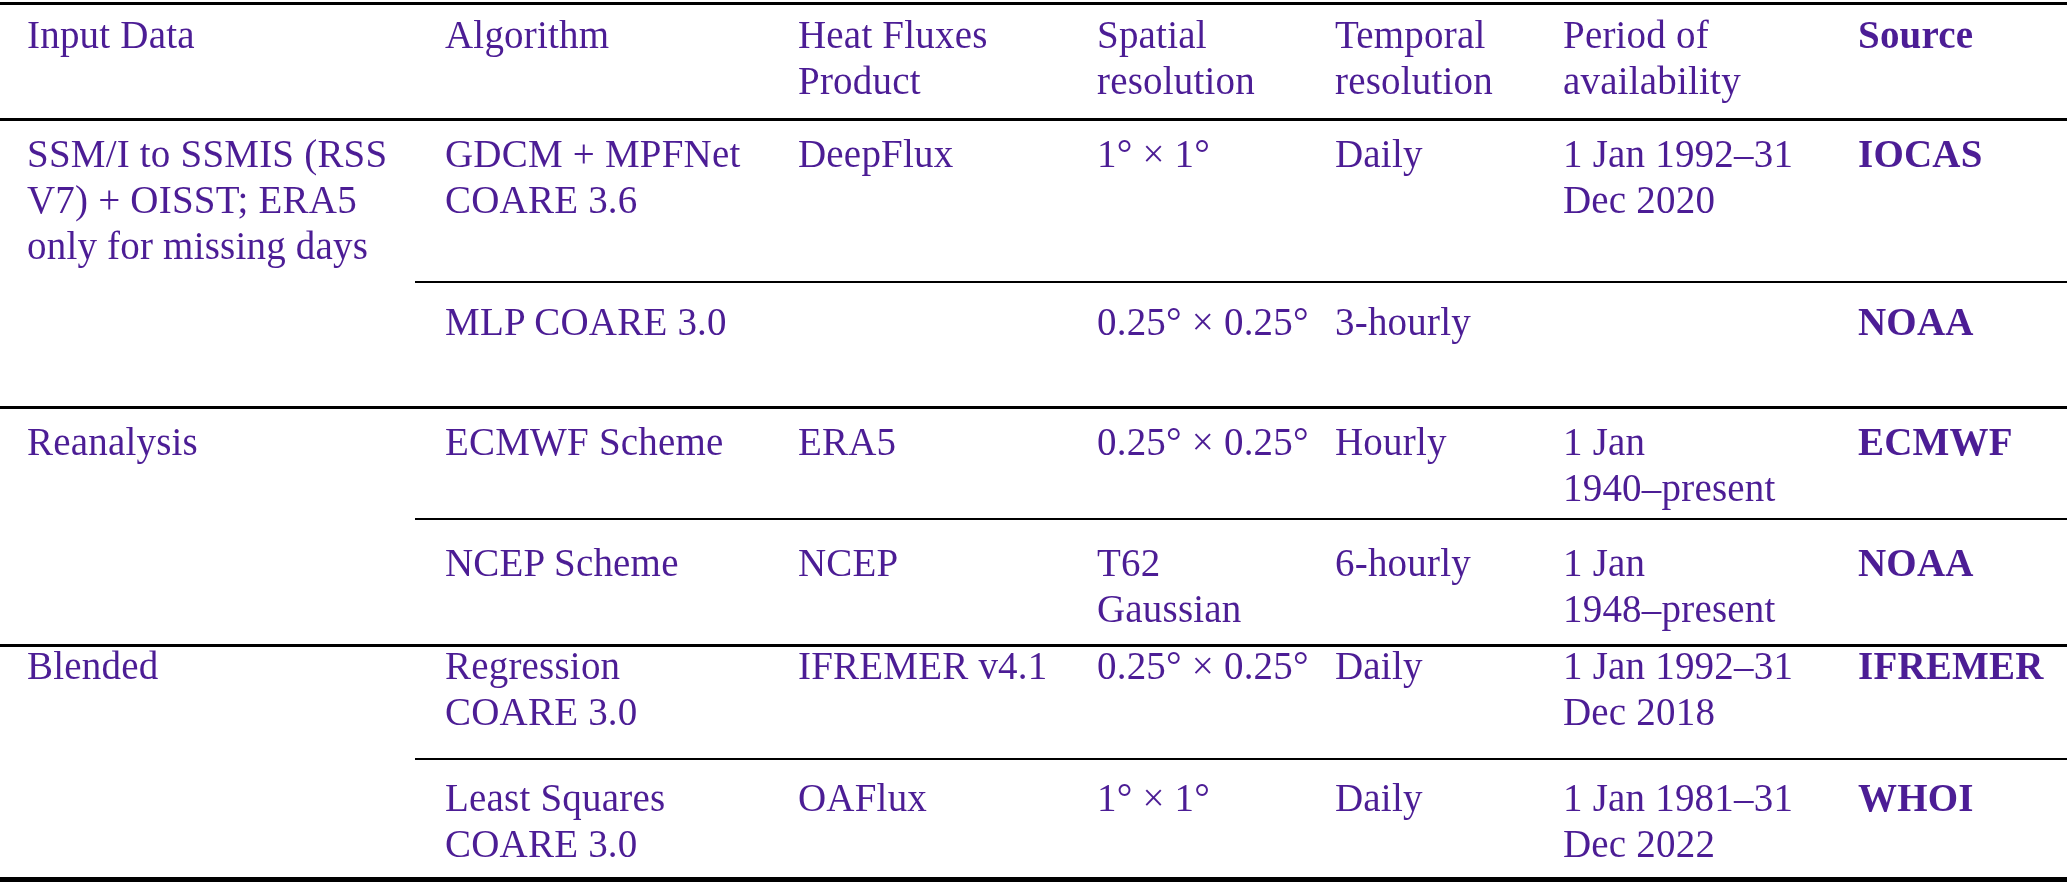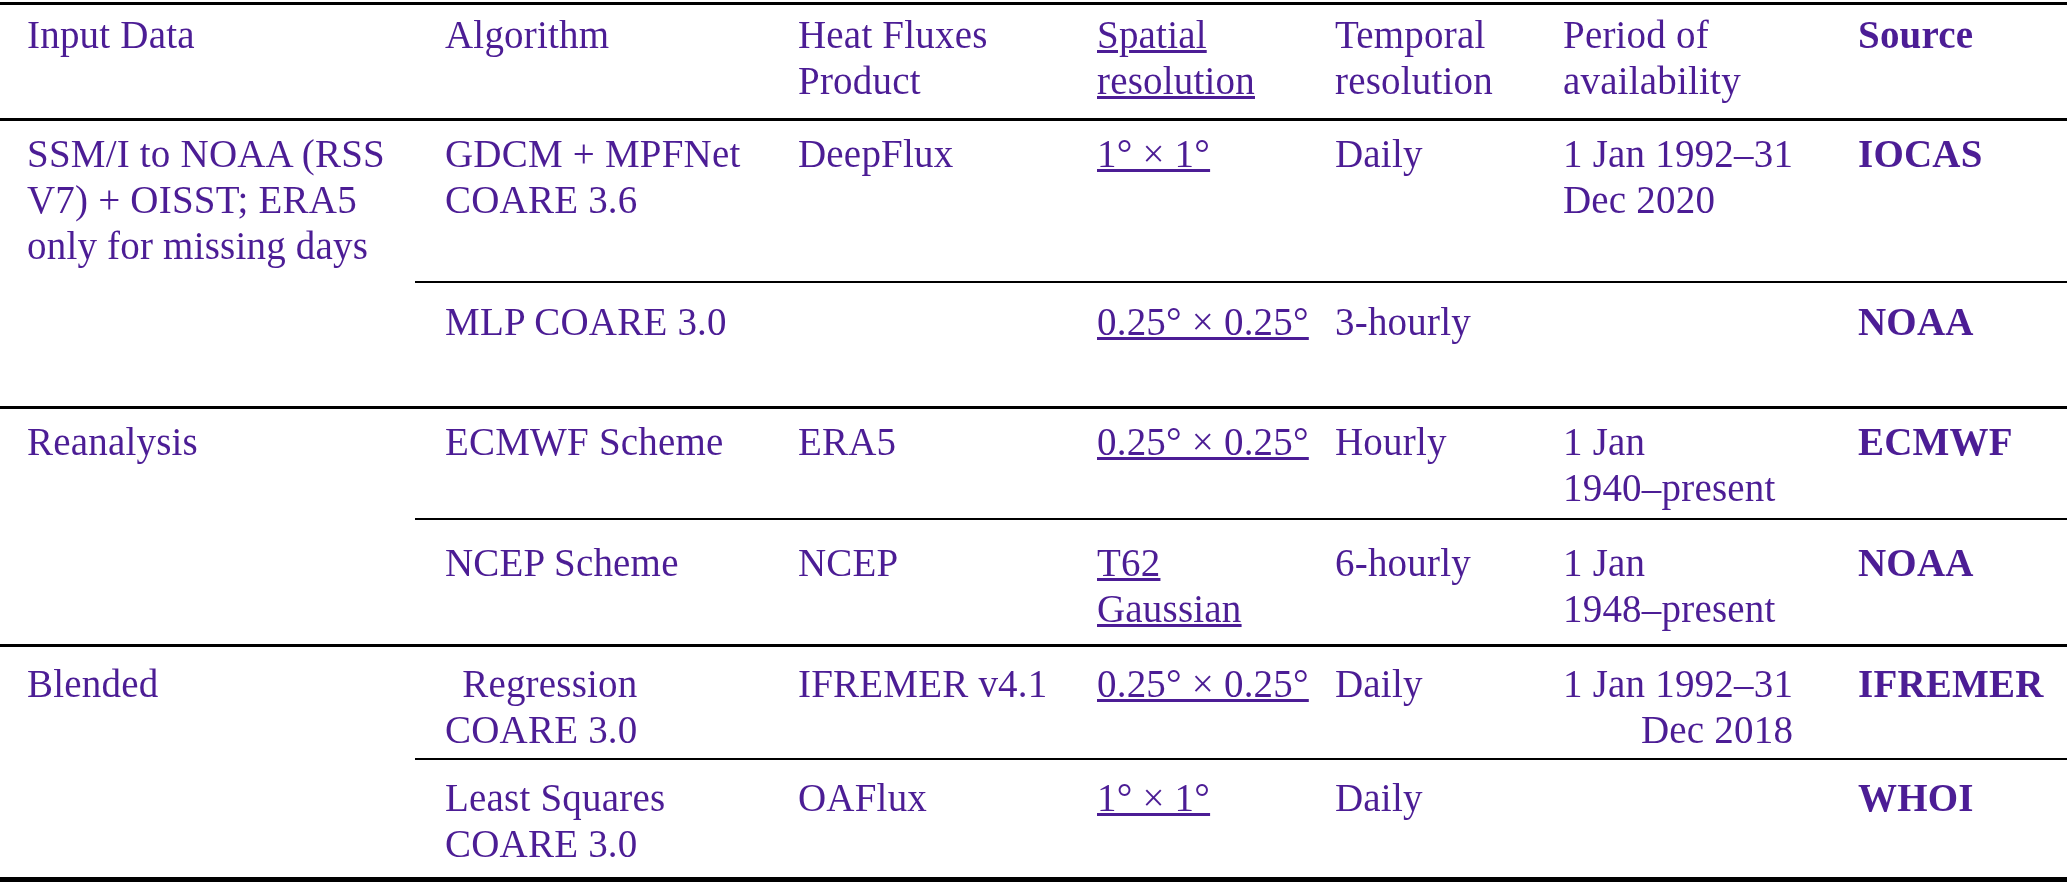--- a/index.html
+++ b/index.html
@@ -31,31 +31,31 @@
   .rule.p1 { top: 281px; }
   .rule.f2 { top: 406px; }
   .rule.p2 { top: 518px; }
   .rule.f3 { top: 644px; }
   .rule.p3 { top: 758px; }
   .rule.bottom { top: 877px; height: 5px; }
   
   .c1 { left: 27px; }
   .c2 { left: 445px; }
   .c3 { left: 798px; }
-  .c4 { left: 1097px; text-decoration: underline; }
+  .c4 { left: 1097px; }
   .c5 { left: 1335px; }
   .c6 { left: 1563px; }
   .c7 { left: 1858px; font-weight: bold; }
   
   .rhead { top: 12px; }
   .r1 { top: 131px; }
   .r2 { top: 299px; }
   .r3 { top: 419px; }
   .r4 { top: 540px; }
-  .r5 { top: 661px; text-align: right; }
+  .r5 { top: 643px; }
   .r6 { top: 775px; }
 </style>
 </head>
 <body>
 
 <div id="page">
 
   <div class="rule full top"></div>
   <div class="rule full below-header"></div>
   <div class="rule partial p1"></div>
@@ -70,21 +70,21 @@
 Product</div>
   <div class="cell c2 rhead">Algorithm</div>
   <div class="cell c4 rhead">Spatial
 resolution</div>
   <div class="cell c5 rhead">Temporal
 resolution</div>
   <div class="cell c6 rhead">Period of
 availability</div>
   <div class="cell c7 rhead">Source</div>
 
-  <div class="cell c1 r1">SSM/I to NOAA (RSS
+  <div class="cell c1 r1">SSM/I to SSMIS (RSS
 V7) + OISST; ERA5
 only for missing days</div>
   <div class="cell c2 r1">GDCM + MPFNet
 COARE 3.6</div>
   <div class="cell c3 r1">DeepFlux</div>
   <div class="cell c4 r1">1° × 1°</div>
   <div class="cell c5 r1">Daily</div>
   <div class="cell c6 r1">1 Jan 1992–31
 Dec 2020</div>
   <div class="cell c7 r1">IOCAS</div>
@@ -120,15 +120,17 @@
   <div class="cell c5 r5">Daily</div>
   <div class="cell c6 r5">1 Jan 1992–31
 Dec 2018</div>
   <div class="cell c7 r5">IFREMER</div>
 
   <div class="cell c2 r6">Least Squares
 COARE 3.0</div>
   <div class="cell c3 r6">OAFlux</div>
   <div class="cell c4 r6">1° × 1°</div>
   <div class="cell c5 r6">Daily</div>
+  <div class="cell c6 r6">1 Jan 1981–31
+Dec 2022</div>
   <div class="cell c7 r6">WHOI</div>
 
 </div>
 
 </body></html>

